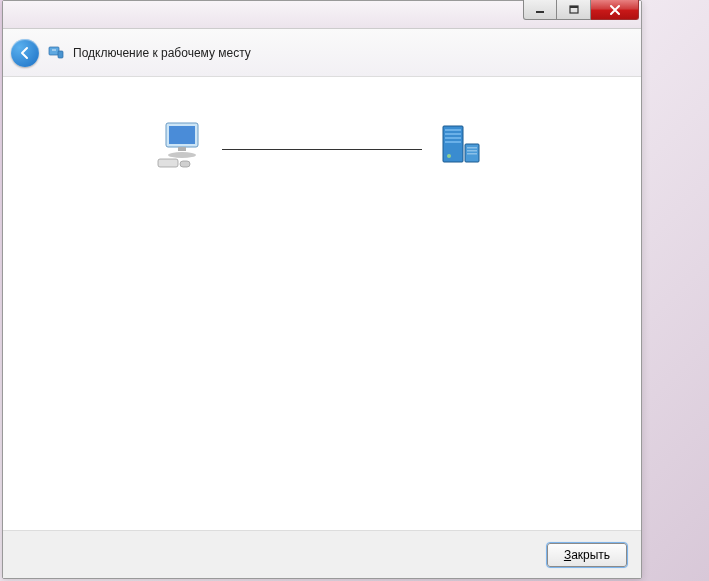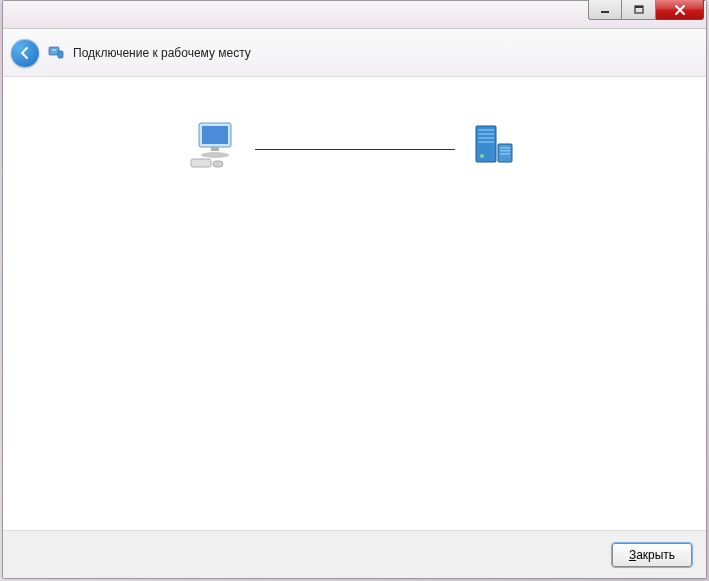--- a/index.html
+++ b/index.html
@@ -8,21 +8,21 @@
       background: linear-gradient(135deg, #e8d4e8 0%, #f0e8f0 50%, #d8c8d8 100%);
       width: 709px;
       height: 581px;
       overflow: hidden;
       position: relative;
     }
     .window {
       position: absolute;
       top: 0;
       left: 2px;
-      width: 705px;
+      width: 640px;
       height: 579px;
       background: #fff;
       border: 1px solid #999;
       border-radius: 2px;
       box-shadow: 0 2px 8px rgba(0,0,0,0.15);
       display: flex;
       flex-direction: column;
     }
     .titlebar {
       height: 28px;

